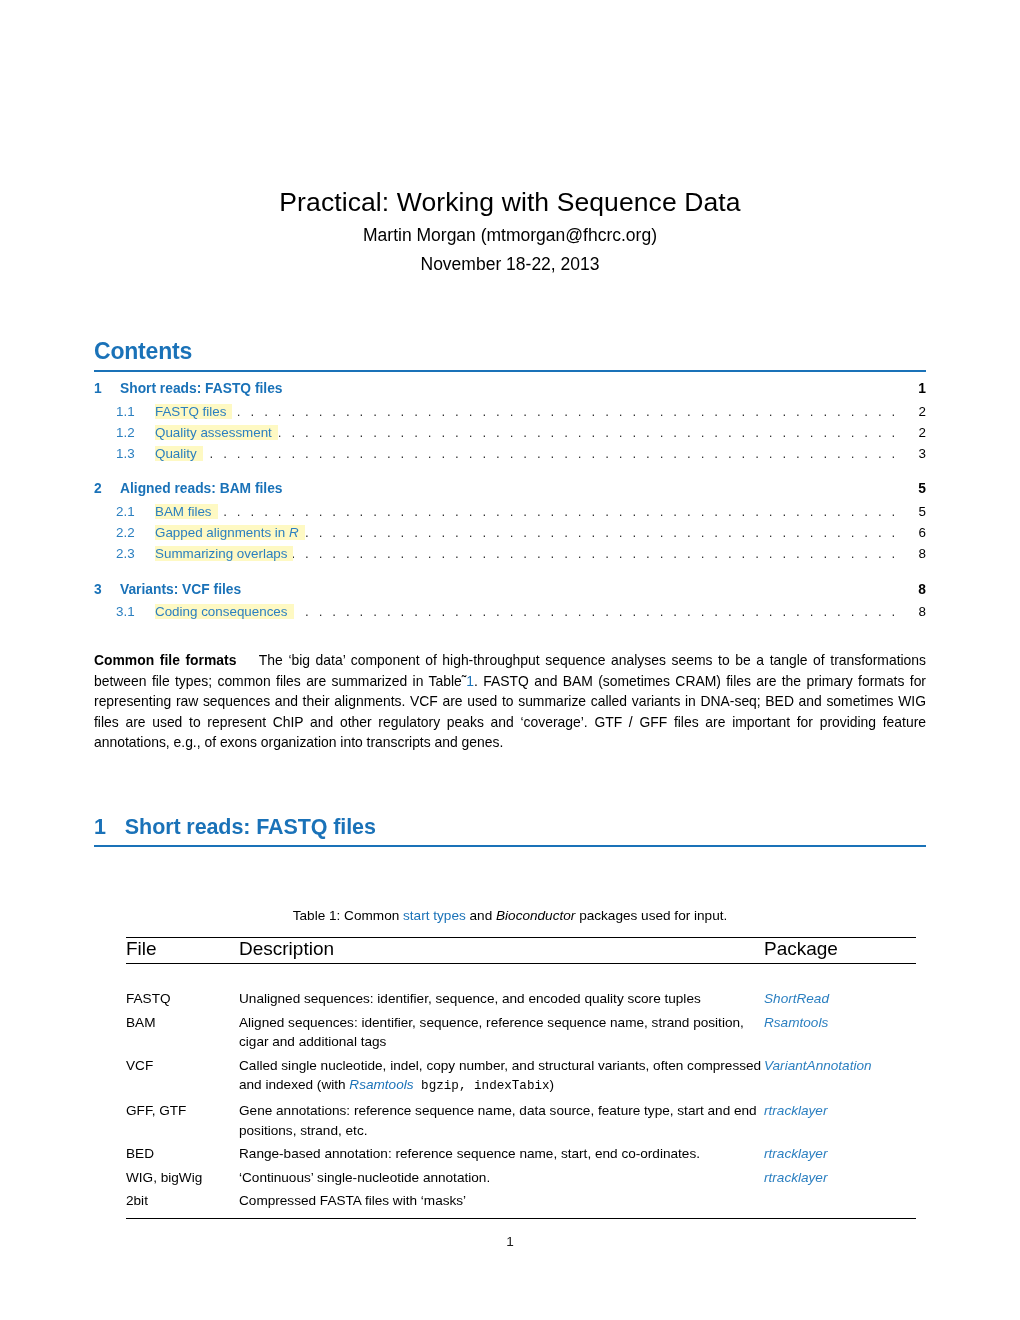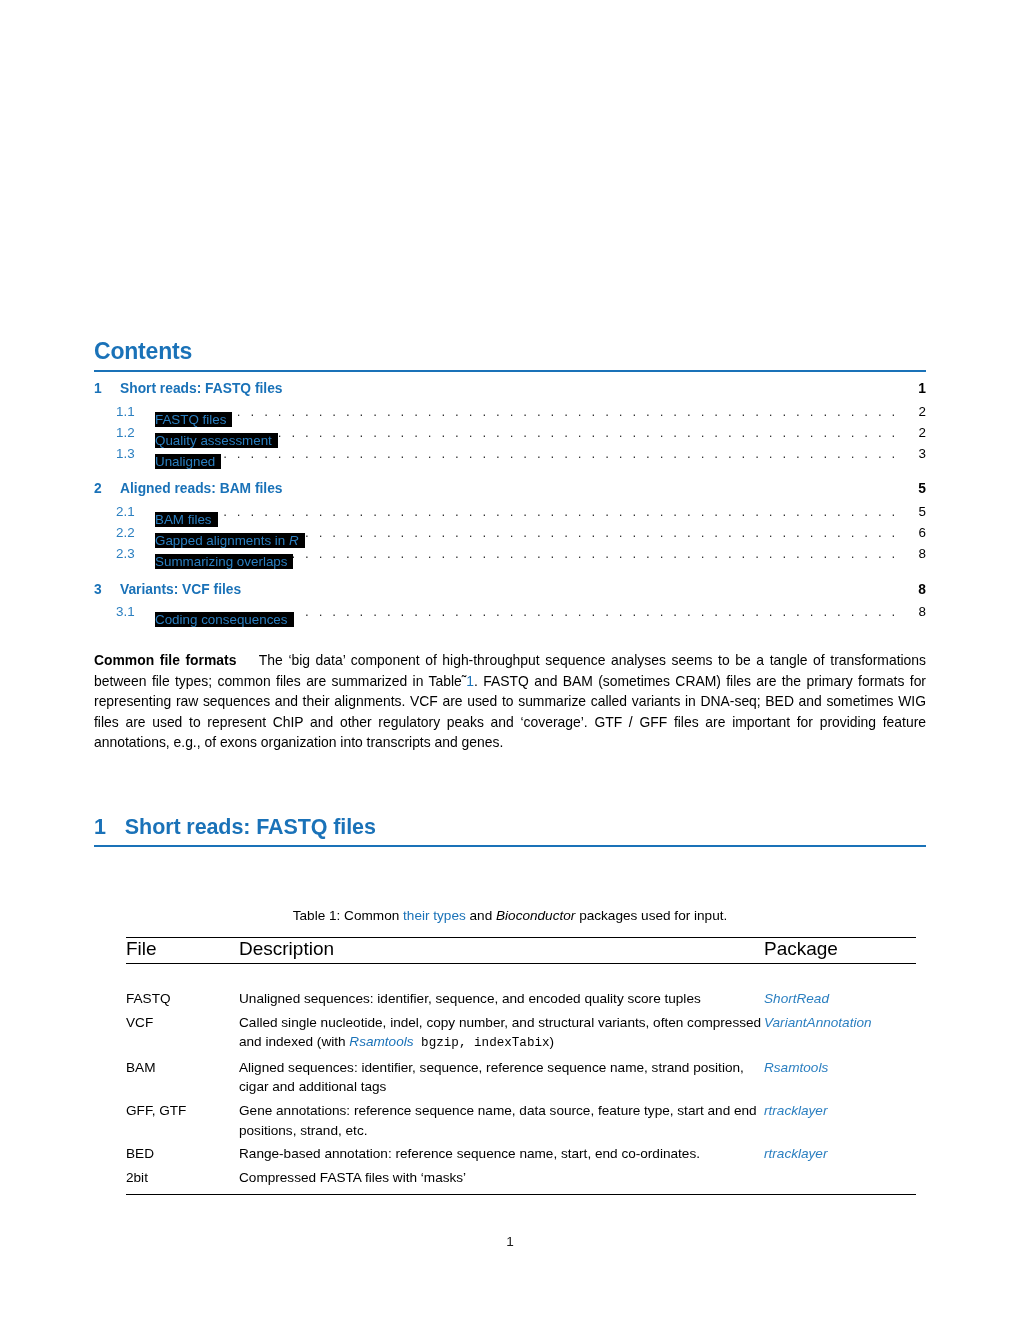--- a/index.html
+++ b/index.html
@@ -113,23 +113,23 @@
     font-size: 13.4px;
   }
   .toc-sub .num {
     position: absolute;
     left: 22px;
     top: 0;
   }
   .toc-sub .label {
     position: absolute;
     left: 61px;
-    top: 8px;
+    top: 0;
     white-space: nowrap;
-    background: #000000;
+    background: #fef9c3;
     padding-right: 6px;
     z-index: 2;
   }
   .toc-sub .leader {
     position: absolute;
     left: 61px;
     right: 28px;
     top: 0;
     height: 100%;
     overflow: hidden;
@@ -250,20 +250,25 @@
     text-align: center;
     font-size: 13.6px;
     color: #1a1a1a;
   }
 </style>
 </head>
 <body>
 
 <div class="page">
 
+  <div class="title-block">
+    <div class="doc-title">Practical: Working with Sequence Data</div>
+    <div class="doc-author">Martin Morgan (mtmorgan@fhcrc.org)</div>
+    <div class="doc-date">November 18-22, 2013</div>
+  </div>
 
   <div class="contents-head">
     <div class="contents-title">Contents</div>
     <div class="rule-blue"></div>
   </div>
 
   <div class="toc" id="toc">
       <div class="toc-sec">
         <span class="num">1</span>
         <span class="label">Short reads: FASTQ files</span>
@@ -277,21 +282,21 @@
       </div>
       <div class="toc-sub">
         <span class="num">1.2</span>
         <span class="leader">. . . . . . . . . . . . . . . . . . . . . . . . . . . . . . . . . . . . . . . . . . . . . . . . . . . . . . . . . . . . . . . . . . . . . . . . . . . . . . . . . . . . . . . . . . . . . . . . . . . . . . . . . . . . . . . . . . . . . . . . . . . . . . . . . . . . . . . . . . . . </span>
         <span class="label">Quality assessment</span>
         <span class="pg">2</span>
       </div>
       <div class="toc-sub">
         <span class="num">1.3</span>
         <span class="leader">. . . . . . . . . . . . . . . . . . . . . . . . . . . . . . . . . . . . . . . . . . . . . . . . . . . . . . . . . . . . . . . . . . . . . . . . . . . . . . . . . . . . . . . . . . . . . . . . . . . . . . . . . . . . . . . . . . . . . . . . . . . . . . . . . . . . . . . . . . . . </span>
-        <span class="label">Unaligned</span>
+        <span class="label">Quality</span>
         <span class="pg">3</span>
       </div>
       <div class="toc-gap"></div>
       <div class="toc-sec">
         <span class="num">2</span>
         <span class="label">Aligned reads: BAM files</span>
         <span class="pg">5</span>
       </div>
       <div class="toc-sub">
         <span class="num">2.1</span>
@@ -328,21 +333,21 @@
   <div class="para-block">
     <b>Common file formats</b><span>&nbsp;&nbsp;&nbsp;&nbsp;</span><span>The ‘big data’ component of high-throughput sequence analyses seems to be a tangle of transformations between file types; common files are summarized in Table˜</span><span class="lnk">1</span><span>. FASTQ and BAM (sometimes CRAM) files are the primary formats for representing raw sequences and their alignments. VCF are used to summarize called variants in DNA-seq; BED and sometimes WIG files are used to represent ChIP and other regulatory peaks and ‘coverage’. GTF / GFF files are important for providing feature annotations, e.g., of exons organization into transcripts and genes.</span>
   </div>
 
   <div class="sec-head">
     <div class="h"><span class="n">1</span><span>Short reads: FASTQ files</span></div>
     <div class="rule-blue"></div>
   </div>
 
   <div class="tbl-wrap">
-    <div class="tbl-caption"><span>Table 1: Common </span><span class="lnk">their types</span><span> and </span><span class="it">Bioconductor</span><span> packages used for input.</span></div>
+    <div class="tbl-caption"><span>Table 1: Common </span><span class="lnk">start types</span><span> and </span><span class="it">Bioconductor</span><span> packages used for input.</span></div>
 
     <table class="ftbl">
       <colgroup>
         <col class="col-file">
           <col class="col-desc">
           <col class="col-pkg">
       </colgroup>
       <thead>
         <tr>
           <th class="rule-top">File</th>
@@ -350,39 +355,44 @@
           <th class="rule-top">Package</th>
         </tr>
       </thead>
       <tbody id="tbl-body">
           <tr class="body-row first">
             <td class="rule-mid">FASTQ</td>
             <td class="desc rule-mid">Unaligned sequences: identifier, sequence, and encoded quality score tuples</td>
             <td class="pkg rule-mid">ShortRead</td>
           </tr>
           <tr class="body-row">
+            <td>BAM</td>
+            <td class="desc">Aligned sequences: identifier, sequence, reference sequence name, strand position, cigar and additional tags</td>
+            <td class="pkg">Rsamtools</td>
+          </tr>
+          <tr class="body-row">
             <td>VCF</td>
             <td class="desc">Called single nucleotide, indel, copy number, and structural variants, often compressed and indexed (with <span class="it lnk">Rsamtools</span><code> bgzip, indexTabix</code>)</td>
             <td class="pkg">VariantAnnotation</td>
-          </tr>
-          <tr class="body-row">
-            <td>BAM</td>
-            <td class="desc">Aligned sequences: identifier, sequence, reference sequence name, strand position, cigar and additional tags</td>
-            <td class="pkg">Rsamtools</td>
           </tr>
           <tr class="body-row">
             <td>GFF, GTF</td>
             <td class="desc">Gene annotations: reference sequence name, data source, feature type, start and end positions, strand, etc.</td>
             <td class="pkg">rtracklayer</td>
           </tr>
           <tr class="body-row">
             <td>BED</td>
             <td class="desc">Range-based annotation: reference sequence name, start, end co-ordinates.</td>
             <td class="pkg">rtracklayer</td>
           </tr>
+          <tr class="body-row">
+            <td>WIG, bigWig</td>
+            <td class="desc nojust">‘Continuous’ single-nucleotide annotation.</td>
+            <td class="pkg">rtracklayer</td>
+          </tr>
           <tr class="body-row last">
             <td class=" rule-bottom">2bit</td>
             <td class="desc rule-bottom nojust">Compressed FASTA files with ‘masks’</td>
             <td class="pkg rule-bottom"></td>
           </tr>
         </tbody>
     </table>
   </div>
 
   <div class="page-number">1</div>

